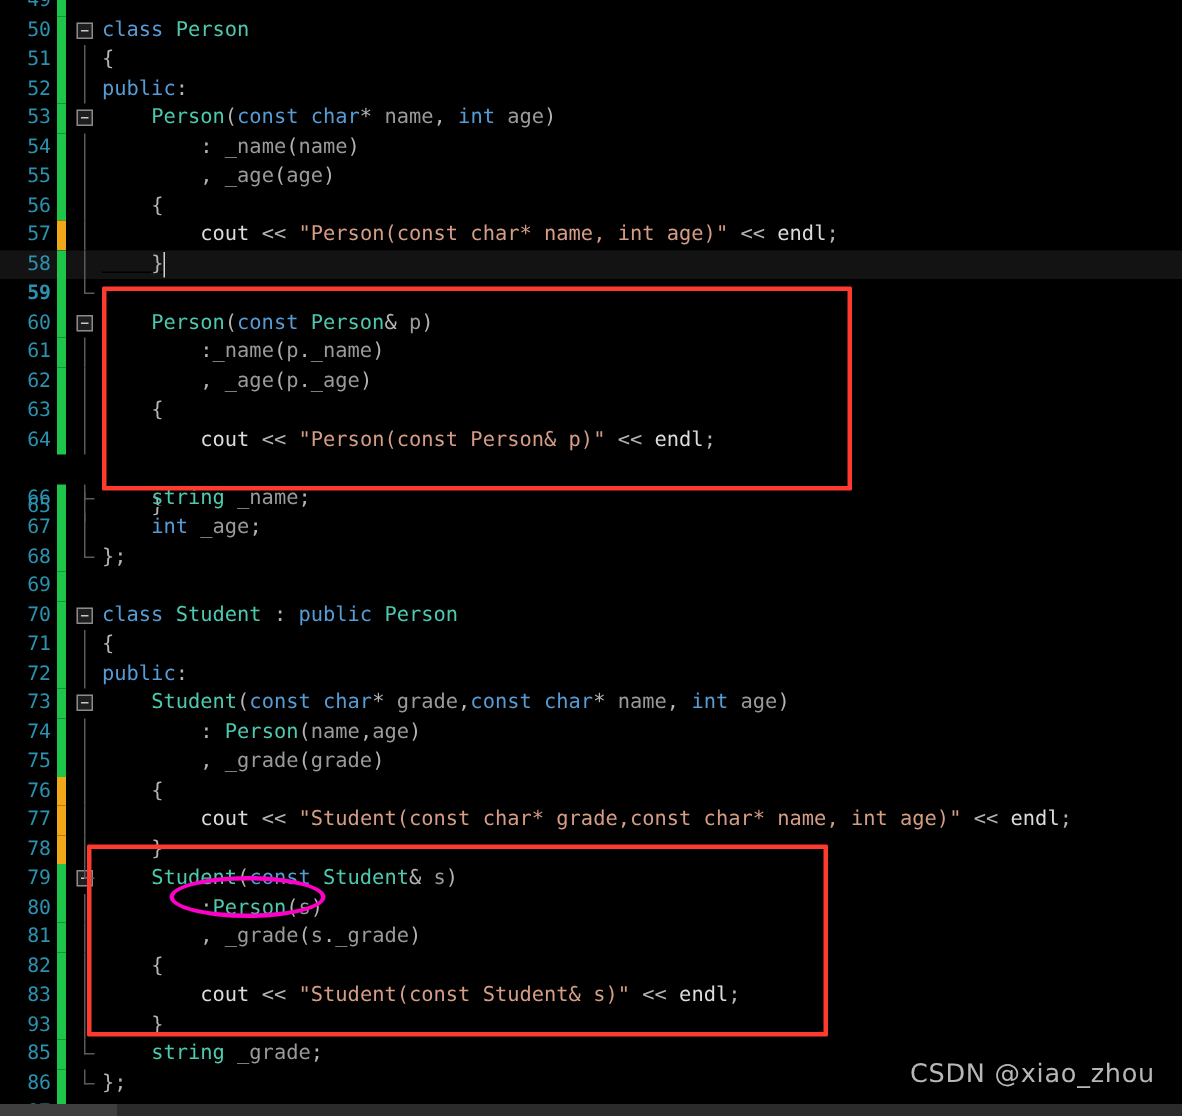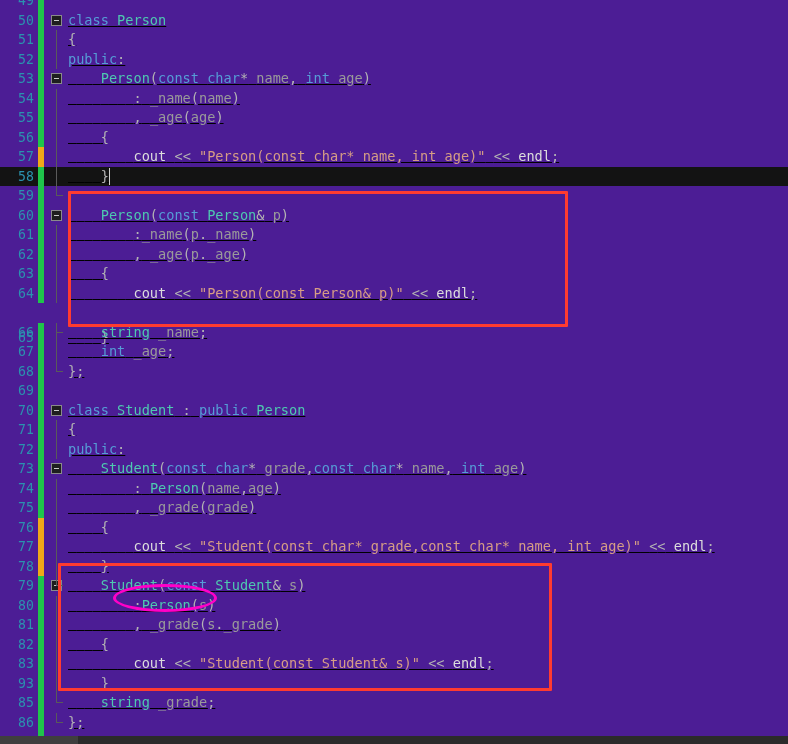--- a/index.html
+++ b/index.html
@@ -2,21 +2,21 @@
 <html><head>
 <meta charset="utf-8">
 <style>
   html,body{margin:0;padding:0;}
   body{
     width:788px;height:744px;overflow:hidden;
     background:#1e1e1e;
     font-family:"DejaVu Sans Mono","Liberation Mono",monospace;
   }
   #editor{
-    position:relative;width:788px;height:744px;background:#4c1d95;
+    position:relative;width:788px;height:744px;background:#000000;
     overflow:hidden;
   }
   
   .row{
     position:absolute;left:0;right:0;height:19.5px;line-height:19.5px;
     white-space:pre;font-size:13.6px;
   }
   .row.current{background:#131313;}
   .row.current .code{background:transparent;}
   .ln{
@@ -80,21 +80,21 @@
       <div class="row" style="top: -9px;"><div class="ln">49</div><div class="chg green"></div><div class="foldcol"></div><div class="code"></div></div>
       <div class="row" style="top: 10.5px; padding-left: 21px;"><div class="ln">50</div><div class="chg green"></div><div class="foldcol"><div class="foldbox"></div></div><div class="code"><span class="kw">class</span><span class="op"> </span><span class="type">Person</span></div></div>
       <div class="row" style="top: 30px;"><div class="ln">51</div><div class="chg green"></div><div class="foldcol"><div class="guide"></div></div><div class="code"><span class="op">{</span></div></div>
       <div class="row" style="top: 49.5px;"><div class="ln">52</div><div class="chg green"></div><div class="foldcol"><div class="guide"></div></div><div class="code"><span class="kw">public</span><span class="op">:</span></div></div>
       <div class="row" style="top: 69px;"><div class="ln">53</div><div class="chg green"></div><div class="foldcol"><div class="foldbox"></div></div><div class="code"><span class="op"> </span><span class="op"> </span><span class="op"> </span><span class="op"> </span><span class="type">Person</span><span class="op">(</span><span class="kw">const</span><span class="op"> </span><span class="kw">char</span><span class="op">*</span><span class="op"> </span><span class="var">name</span><span class="op">,</span><span class="op"> </span><span class="kw">int</span><span class="op"> </span><span class="var">age</span><span class="op">)</span></div></div>
       <div class="row" style="top: 88.5px;"><div class="ln">54</div><div class="chg green"></div><div class="foldcol"><div class="guide"></div></div><div class="code"><span class="op"> </span><span class="op"> </span><span class="op"> </span><span class="op"> </span><span class="op"> </span><span class="op"> </span><span class="op"> </span><span class="op"> </span><span class="op">:</span><span class="op"> </span><span class="var">_name</span><span class="op">(</span><span class="var">name</span><span class="op">)</span></div></div>
       <div class="row" style="top: 108px;"><div class="ln">55</div><div class="chg green"></div><div class="foldcol"><div class="guide"></div></div><div class="code"><span class="op"> </span><span class="op"> </span><span class="op"> </span><span class="op"> </span><span class="op"> </span><span class="op"> </span><span class="op"> </span><span class="op"> </span><span class="op">,</span><span class="op"> </span><span class="var">_age</span><span class="op">(</span><span class="var">age</span><span class="op">)</span></div></div>
       <div class="row" style="top: 127.5px;"><div class="ln">56</div><div class="chg green"></div><div class="foldcol"><div class="guide"></div></div><div class="code"><span class="op"> </span><span class="op"> </span><span class="op"> </span><span class="op"> </span><span class="op">{</span></div></div>
       <div class="row" style="top: 147px;"><div class="ln">57</div><div class="chg orange"></div><div class="foldcol"><div class="guide"></div></div><div class="code"><span class="op"> </span><span class="op"> </span><span class="op"> </span><span class="op"> </span><span class="op"> </span><span class="op"> </span><span class="op"> </span><span class="op"> </span><span class="id">cout</span><span class="op"> </span><span class="op">&lt;</span><span class="op">&lt;</span><span class="op"> </span><span class="str">"Person(const char* name, int age)"</span><span class="op"> </span><span class="op">&lt;</span><span class="op">&lt;</span><span class="op"> </span><span class="id">endl</span><span class="op">;</span></div></div>
       <div class="row current" style="top: 166.5px;"><div class="ln">58</div><div class="chg green"></div><div class="foldcol"><div class="guide"></div></div><div class="code"><span class="op"> </span><span class="op"> </span><span class="op"> </span><span class="op"> </span><span class="op">}</span></div><div class="caret" style="left: 108.75px;"></div></div>
-      <div class="row" style="top: 186px;"><div class="ln">59</div><div class="chg green"></div><div class="foldcol"><div class="guide half-bot"></div><div class="guide-foot"></div></div><div class="code"></div></div>
+      <div class="row" style="top: 186px; font-weight: bold;"><div class="ln">59</div><div class="chg green"></div><div class="foldcol"><div class="guide half-bot"></div><div class="guide-foot"></div></div><div class="code"></div></div>
       <div class="row" style="top: 205.5px;"><div class="ln">60</div><div class="chg green"></div><div class="foldcol"><div class="foldbox"></div></div><div class="code"><span class="op"> </span><span class="op"> </span><span class="op"> </span><span class="op"> </span><span class="type">Person</span><span class="op">(</span><span class="kw">const</span><span class="op"> </span><span class="type">Person</span><span class="op">&amp;</span><span class="op"> </span><span class="var">p</span><span class="op">)</span></div></div>
       <div class="row" style="top: 225px;"><div class="ln">61</div><div class="chg green"></div><div class="foldcol"><div class="guide"></div></div><div class="code"><span class="op"> </span><span class="op"> </span><span class="op"> </span><span class="op"> </span><span class="op"> </span><span class="op"> </span><span class="op"> </span><span class="op"> </span><span class="op">:</span><span class="var">_name</span><span class="op">(</span><span class="var">p</span><span class="op">.</span><span class="var">_name</span><span class="op">)</span></div></div>
       <div class="row" style="top: 244.5px;"><div class="ln">62</div><div class="chg green"></div><div class="foldcol"><div class="guide"></div></div><div class="code"><span class="op"> </span><span class="op"> </span><span class="op"> </span><span class="op"> </span><span class="op"> </span><span class="op"> </span><span class="op"> </span><span class="op"> </span><span class="op">,</span><span class="op"> </span><span class="var">_age</span><span class="op">(</span><span class="var">p</span><span class="op">.</span><span class="var">_age</span><span class="op">)</span></div></div>
       <div class="row" style="top: 264px;"><div class="ln">63</div><div class="chg green"></div><div class="foldcol"><div class="guide"></div></div><div class="code"><span class="op"> </span><span class="op"> </span><span class="op"> </span><span class="op"> </span><span class="op">{</span></div></div>
       <div class="row" style="top: 283.5px;"><div class="ln">64</div><div class="chg green"></div><div class="foldcol"><div class="guide"></div></div><div class="code"><span class="op"> </span><span class="op"> </span><span class="op"> </span><span class="op"> </span><span class="op"> </span><span class="op"> </span><span class="op"> </span><span class="op"> </span><span class="id">cout</span><span class="op"> </span><span class="op">&lt;</span><span class="op">&lt;</span><span class="op"> </span><span class="str">"Person(const Person&amp; p)"</span><span class="op"> </span><span class="op">&lt;</span><span class="op">&lt;</span><span class="op"> </span><span class="id">endl</span><span class="op">;</span></div></div>
       <div class="row" style="top: 303px; margin-top: 25px;"><div class="ln">65</div><div class="chg green"></div><div class="foldcol"><div class="guide"></div></div><div class="code"><span class="op"> </span><span class="op"> </span><span class="op"> </span><span class="op"> </span><span class="op">}</span></div></div>
       <div class="row" style="top: 322.5px;"><div class="ln">66</div><div class="chg green"></div><div class="foldcol"><div class="guide half-bot"></div><div class="guide-foot"></div></div><div class="code"><span class="op"> </span><span class="op"> </span><span class="op"> </span><span class="op"> </span><span class="type">string</span><span class="op"> </span><span class="var">_name</span><span class="op">;</span></div></div>
       <div class="row" style="top: 342px;"><div class="ln">67</div><div class="chg green"></div><div class="foldcol"><div class="guide"></div></div><div class="code"><span class="op"> </span><span class="op"> </span><span class="op"> </span><span class="op"> </span><span class="kw">int</span><span class="op"> </span><span class="var">_age</span><span class="op">;</span></div></div>
       <div class="row" style="top: 361.5px;"><div class="ln">68</div><div class="chg green"></div><div class="foldcol"><div class="guide half-bot"></div><div class="guide-foot"></div></div><div class="code"><span class="op">}</span><span class="op">;</span></div></div>
       <div class="row" style="top: 381px;"><div class="ln">69</div><div class="chg green"></div><div class="foldcol"></div><div class="code"></div></div>
@@ -117,17 +117,18 @@
       <div class="row" style="top: 712.5px;"><div class="ln">86</div><div class="chg green"></div><div class="foldcol"><div class="guide half-bot"></div><div class="guide-foot"></div></div><div class="code"><span class="op">}</span><span class="op">;</span></div></div>
       <div class="row" style="top: 732px;"><div class="ln">87</div><div class="chg green"></div><div class="foldcol"></div><div class="code"></div></div>
     </div>
 
   <div class="redbox" style="left:68px;top:191px;width:500px;height:136px;"></div>
 
   <div class="redbox" style="left:58px;top:563px;width:494px;height:128px;"></div>
 
   <div class="ellipse" style="left:113px;top:584px;width:104px;height:28px;"></div>
 
+  <div class="watermark">CSDN @xiao_zhou</div>
 
   <div class="hscroll">
     <div class="thumb"></div>
   </div>
 </div>
 
 </body></html>

